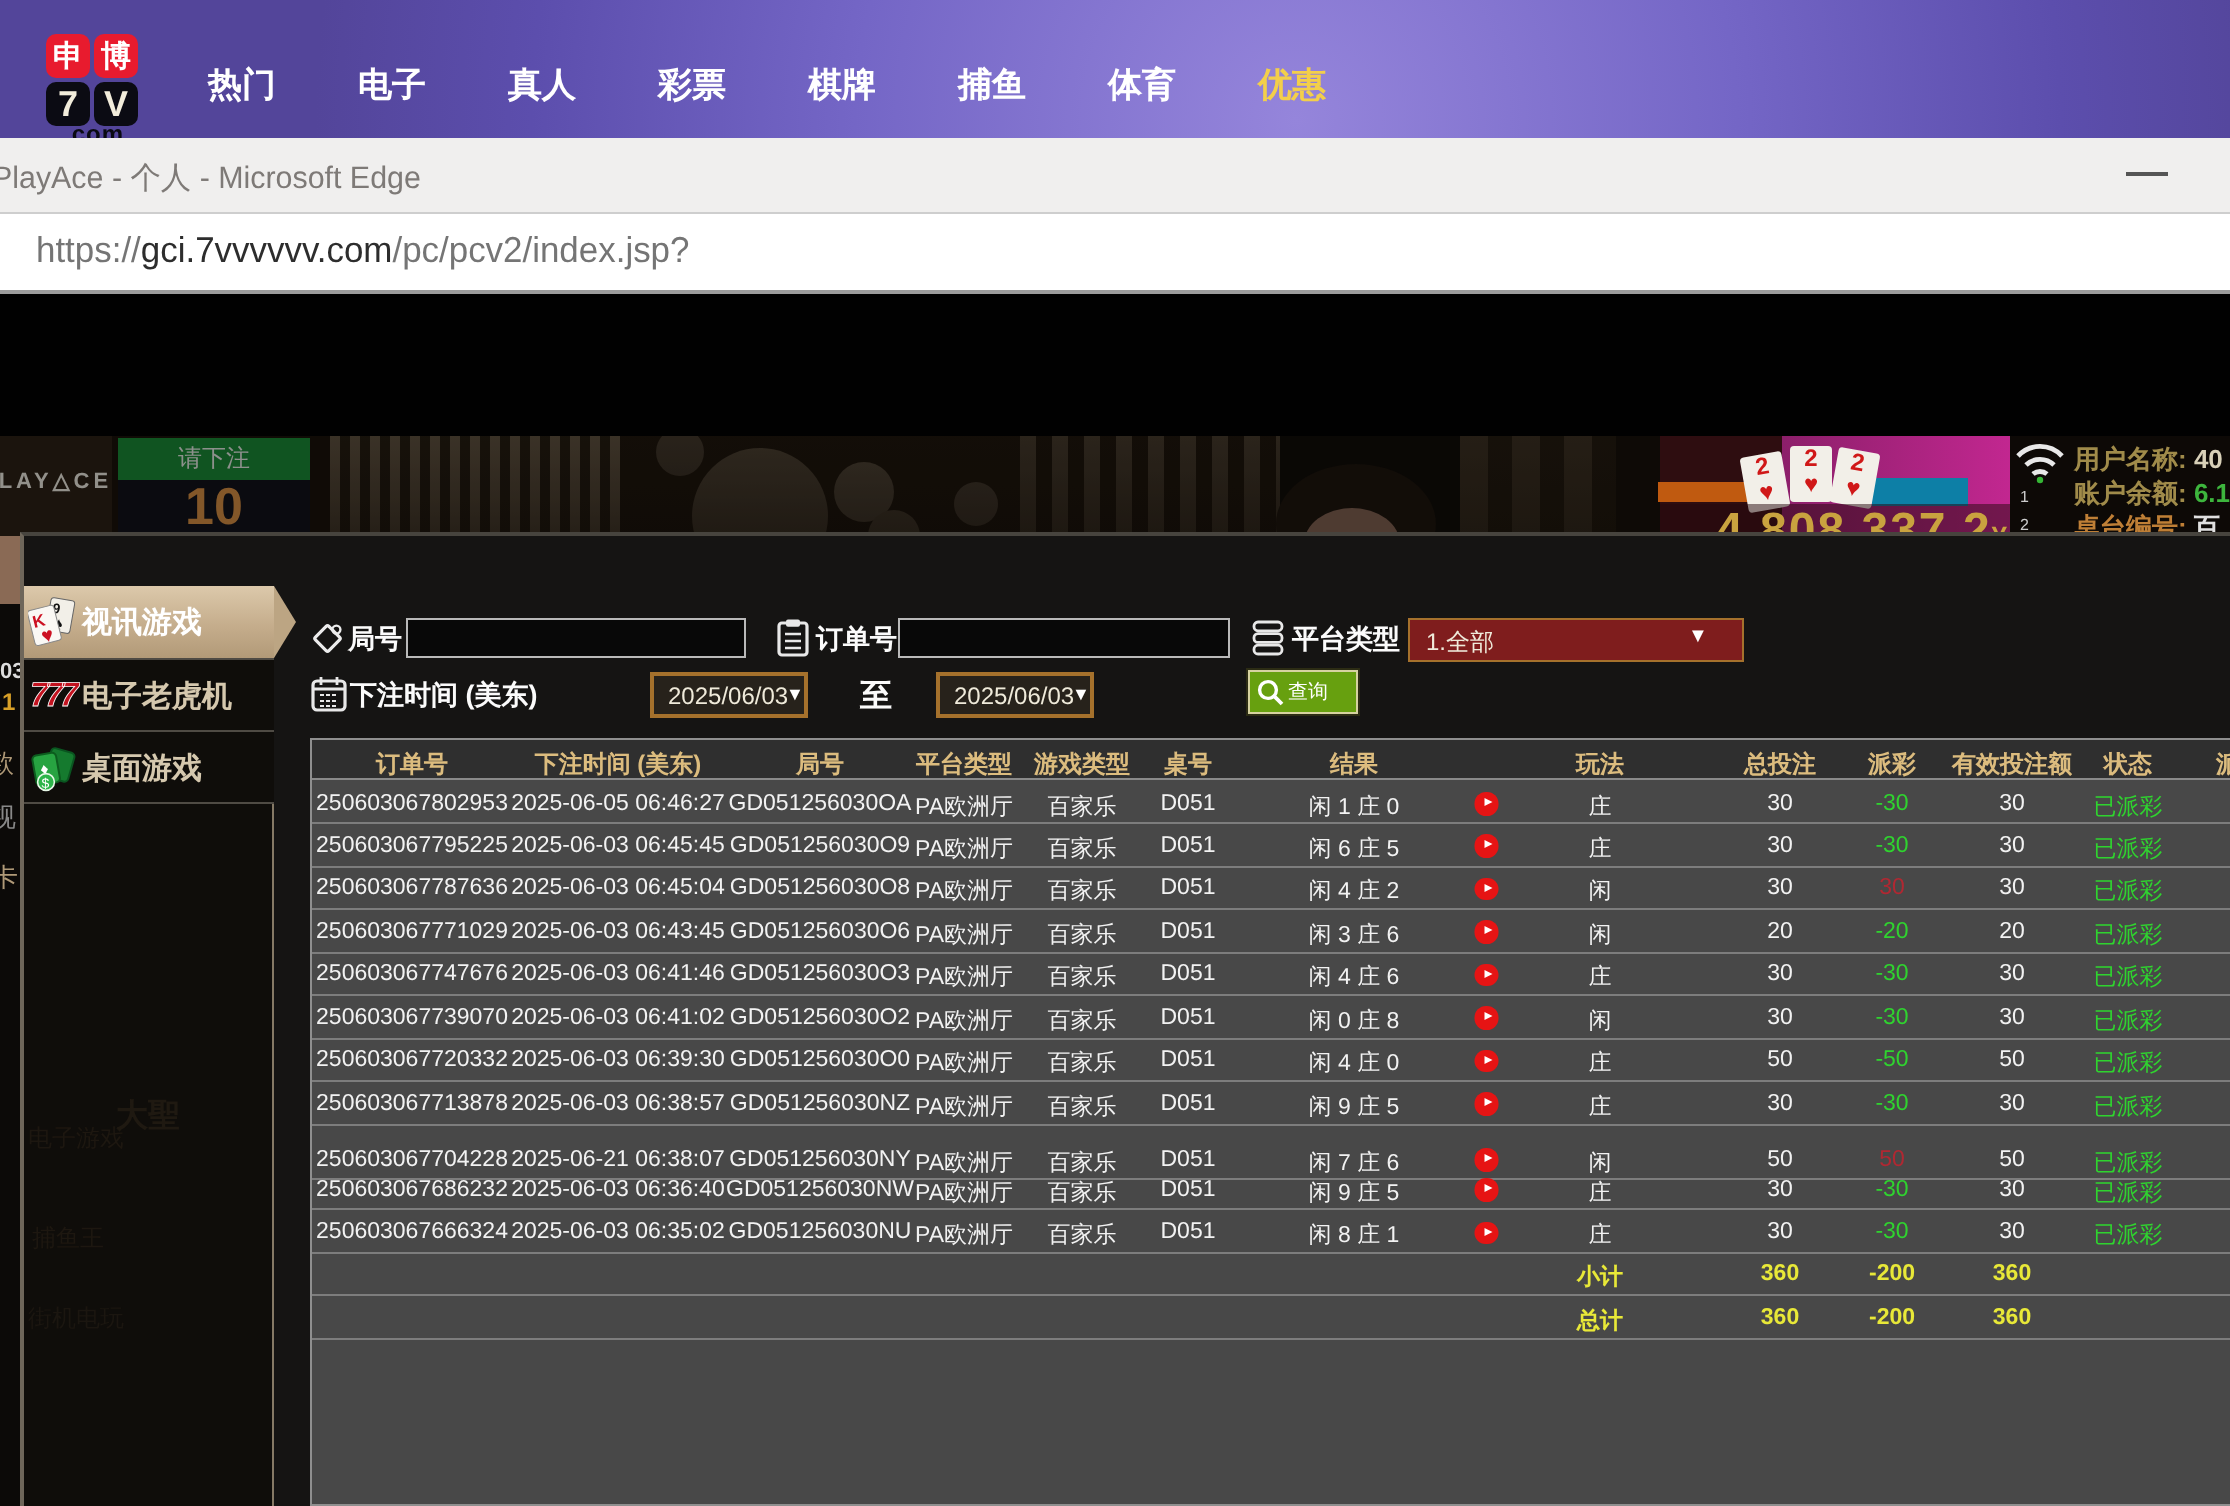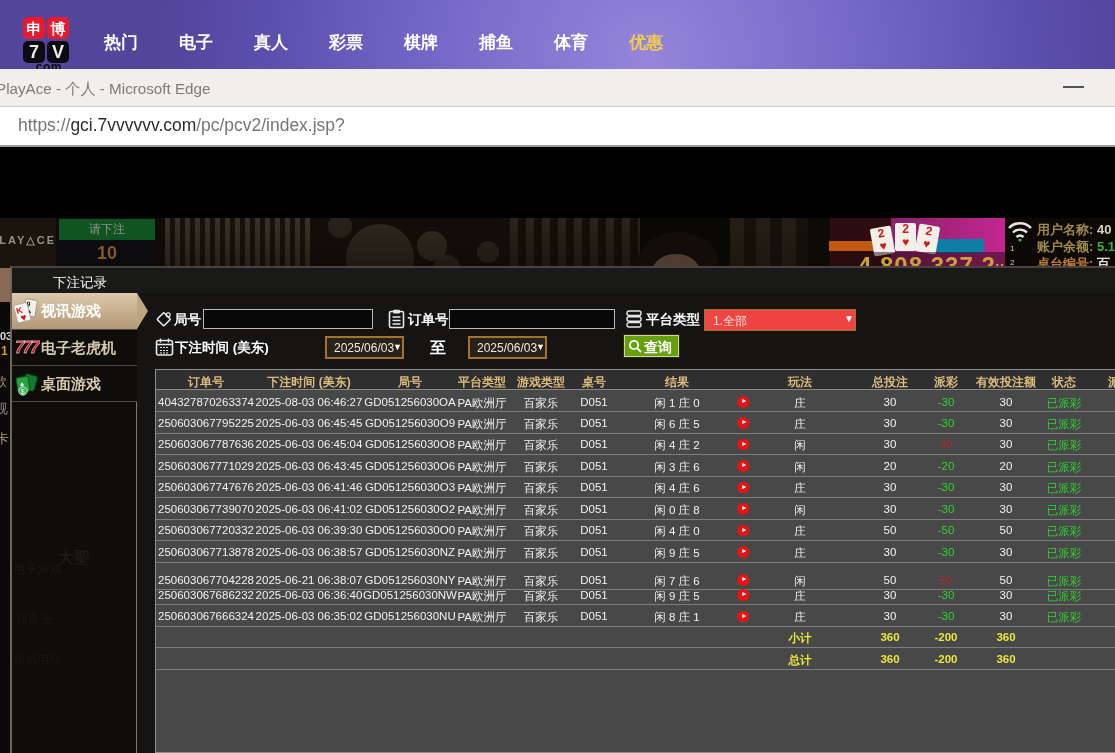--- a/index.html
+++ b/index.html
@@ -61,21 +61,21 @@
     <div class="abs" style="left:1063px;top:17px;width:21px;height:2px;background:#555"></div>
   </div>
 <div id="urlbar">
     <span class="t"><span class="g">https://</span>gci.7vvvvvv.com<span class="g">/pc/pcv2/index.jsp?</span></span>
   </div>
 <div id="blackband"></div>
 <div id="stream">
     <div class="abs" style="left:0;top:0;width:56px;height:50px;background:#241a12"></div>
     <div class="abs" style="left:-10px;top:16px;font-size:11px;font-weight:bold;color:#cfccc4;letter-spacing:2px">PLAY△CE</div>
     <div class="abs" style="left:59px;top:1px;width:96px;height:21px;background:#15762f;text-align:center;font-size:12px;color:#c8ccc8;line-height:21px">请下注</div>
-    <div class="abs" style="left:59px;top:22px;width:96px;height:28px;background:#0e0e16;text-align:center;font-size:18px;font-weight:bold;color:#b97a3a;line-height:26px">10</div>
+    <div class="abs" style="left:59px;top:22px;width:96px;height:28px;background:#0e0e16;text-align:center;font-size:26px;font-weight:bold;color:#b97a3a;line-height:26px">10</div>
     <div class="abs" style="left:165px;top:0;width:145px;height:50px;background:repeating-linear-gradient(90deg,#6e5f4c 0 5px,#241c12 5px 10px)"></div>
     <div class="abs" style="left:310px;top:0;width:200px;height:50px;background:#1d150d"></div>
     <div class="abs" style="left:346px;top:6px;width:68px;height:68px;border-radius:50%;background:#574b3c"></div>
     <div class="abs" style="left:417px;top:13px;width:30px;height:30px;border-radius:50%;background:#5d5142"></div>
     <div class="abs" style="left:434px;top:37px;width:26px;height:26px;border-radius:50%;background:#574b3c"></div>
     <div class="abs" style="left:477px;top:23px;width:22px;height:22px;border-radius:50%;background:#52463a"></div>
     <div class="abs" style="left:328px;top:-4px;width:24px;height:24px;border-radius:50%;background:#4a3f33"></div>
     <div class="abs" style="left:510px;top:0;width:130px;height:50px;background:repeating-linear-gradient(90deg,#4e4234 0 8px,#1d150d 8px 16px)"></div>
     <div class="abs" style="left:165px;top:0;width:475px;height:50px;background:linear-gradient(180deg,rgba(16,10,6,.3),rgba(16,10,6,.62))"></div>
     <div class="abs" style="left:640px;top:0;width:95px;height:50px;background:#0c0907"></div>
@@ -95,37 +95,34 @@
     <div class="abs" style="left:830px;top:34px;width:175px;height:16px;background:rgba(35,8,12,0.5)"></div>
     <div class="abs" style="left:858px;top:34px;font-size:24px;font-weight:bold;color:#c9a23f;letter-spacing:1px">4 808 337 2<span style="font-size:14px">¥</span></div>
     <div class="abs" style="left:1005px;top:0;width:110px;height:50px;background:#0d0906"></div>
     <svg class="abs" style="left:1007px;top:2px" width="26" height="22" viewBox="0 0 26 22">
       <path d="M2 8 A15 15 0 0 1 24 8" stroke="#e8e8e8" stroke-width="2.4" fill="none"></path>
       <path d="M6 12.5 A10 10 0 0 1 20 12.5" stroke="#e8e8e8" stroke-width="2.4" fill="none"></path>
       <path d="M9.5 17 A5.5 5.5 0 0 1 16.5 17" stroke="#e8e8e8" stroke-width="2.4" fill="none"></path>
       <circle cx="13" cy="20" r="1.6" fill="#35b535"></circle>
     </svg>
     <div class="abs" style="left:1037px;top:3px;font-size:13px;font-weight:bold;color:#a08b4a;white-space:nowrap">用户名称: <span style="color:#d8d0b8">40</span></div>
-    <div class="abs" style="left:1037px;top:20px;font-size:13px;font-weight:bold;color:#a08b4a;white-space:nowrap">账户余额: <span style="color:#3db53d">5.1</span></div>
+    <div class="abs" style="left:1037px;top:20px;font-size:13px;font-weight:bold;color:#a08b4a;white-space:nowrap">账户余额: <span style="color:#3db53d">6.1</span></div>
     <div class="abs" style="left:1037px;top:37px;font-size:13px;font-weight:bold;color:#bf7f36;white-space:nowrap">桌台编号: <span style="color:#e0e0e0">百</span></div>
     <div class="abs" style="left:1010px;top:26px;font-size:8px;color:#ccc">1</div>
     <div class="abs" style="left:1010px;top:40px;font-size:8px;color:#ccc">2</div>
   </div>
 <div class="abs" style="left:0;top:268px;width:10px;height:485px;background:#0c0a08;overflow:hidden">
     <div class="abs" style="left:0;top:0;width:10px;height:34px;background:#8a6a55"></div>
     <div class="abs" style="left:0;top:62px;font-size:11px;font-weight:bold;color:#ddd">03</div>
     <div class="abs" style="left:1px;top:76px;font-size:12px;font-weight:bold;color:#d8a028">1</div>
     <div class="abs" style="left:-6px;top:105px;font-size:13px;color:#b09a78">款</div>
     <div class="abs" style="left:-5px;top:132px;font-size:13px;color:#888">视</div>
     <div class="abs" style="left:-4px;top:162px;font-size:13px;color:#b09a78">卡</div>
   </div>
 <div id="modal">
-    <div id="mtitle">
-      <span>下注记录</span>
-    </div>
     <div id="sidebar">
       <div id="sactive">
         <span class="tx">视讯游戏</span>
         <span class="abs" style="left:2px;top:5px"><svg width="25" height="26" viewBox="0 0 25 26">
             <g transform="rotate(10 16 11)">
               <rect x="10" y="1.5" width="12" height="16.5" rx="1.5" fill="#f2efe8" stroke="#666" stroke-width="0.5"></rect>
               <text x="11.5" y="9" font-size="7" font-weight="bold" fill="#111">9</text>
               <text x="13.5" y="16.5" font-size="8" fill="#111">♠</text>
             </g>
             <g transform="rotate(-14 7 15)">
@@ -170,21 +167,21 @@
       <path d="M4.5 8 h8 M4.5 11.5 h8 M4.5 15 h8" stroke="#e8e8e8" stroke-width="1.3"></path>
     </svg>
     <div class="flab" style="left:396px;top:43px">订单号</div>
     <div class="finp" style="left:437px;top:41px;width:166px;height:20px"></div>
     <svg class="abs" style="left:613px;top:42px" width="18" height="18" viewBox="0 0 18 18">
       <rect x="2" y="1" width="14" height="4.4" rx="2" fill="none" stroke="#e8e8e8" stroke-width="1.4"></rect>
       <rect x="2" y="6.8" width="14" height="4.4" rx="2" fill="none" stroke="#e8e8e8" stroke-width="1.4"></rect>
       <rect x="2" y="12.6" width="14" height="4.4" rx="2" fill="none" stroke="#e8e8e8" stroke-width="1.4"></rect>
     </svg>
     <div class="flab" style="left:634px;top:43px">平台类型</div>
-    <div class="dbox" style="left:692px;top:41px;width:152px;height:22px;border-width:1px;background:#ef4444">
+    <div class="dbox" style="left:692px;top:41px;width:168px;height:22px;border-width:1px;background:#7f1d1d">
       <span class="abs" style="left:8px;top:3px">1.全部</span>
       <span class="abs" style="left:139px;top:3px;font-size:10px;color:#fff">▼</span>
     </div>
     <svg class="abs" style="left:143px;top:70px" width="19" height="18" viewBox="0 0 19 18">
       <rect x="1.5" y="2.5" width="16" height="14.5" rx="2" fill="none" stroke="#e8e8e8" stroke-width="1.6"></rect>
       <path d="M5.5 0.5 v4 M13.5 0.5 v4 M2 6.5 h15" stroke="#e8e8e8" stroke-width="1.4"></path>
       <path d="M5 9.5 h9 M5 12.5 h9 M5 15 h9" stroke="#e8e8e8" stroke-width="1" stroke-dasharray="2 1"></path>
     </svg>
     <div class="flab" style="left:163px;top:71px">下注时间 (美东)</div>
     <div class="dbox" style="left:313px;top:68px;width:79px;height:23px">
@@ -194,42 +191,42 @@
     <div class="flab" style="left:418px;top:70px;font-size:16px">至</div>
     <div class="dbox" style="left:456px;top:68px;width:79px;height:23px">
       <span class="abs" style="left:7px;top:3px">2025/06/03</span>
       <span class="abs" style="left:66px;top:4px;font-size:9px;color:#fff">▼</span>
     </div>
     <div class="abs" style="left:612px;top:67px;width:55px;height:22px;background:#67a00f;border:1px solid #d6d2a0;box-shadow:0 0 0 1px #2c2c14">
       <svg class="abs" style="left:3px;top:3px" width="15" height="15" viewBox="0 0 15 15">
         <circle cx="6" cy="6" r="4.2" fill="none" stroke="#fff" stroke-width="1.7"></circle>
         <path d="M9.2 9.2 L13 13" stroke="#fff" stroke-width="1.9"></path>
       </svg>
-      <span class="abs" style="left:19px;top:3px;font-size:14px;font-weight:bold;color:#fff">查询</span>
+      <span class="abs" style="left:19px;top:3px;font-size:10px;font-weight:normal;color:#fff">查询</span>
     </div>
   </div>
 <div id="tbl" style="left:155px;top:369px;width:960px;height:384px;position:absolute">
     <div id="thead">
       <span class="hc" style="left:50px">订单号</span>
       <span class="hc" style="left:153px">下注时间 (美东)</span>
       <span class="hc" style="left:254px">局号</span>
       <span class="hc" style="left:326px">平台类型</span>
       <span class="hc" style="left:385px">游戏类型</span>
       <span class="hc" style="left:438px">桌号</span>
       <span class="hc" style="left:521px">结果</span>
       <span class="hc" style="left:644px">玩法</span>
       <span class="hc" style="left:734px">总投注</span>
       <span class="hc" style="left:790px">派彩</span>
       <span class="hc" style="left:850px">有效投注额</span>
       <span class="hc" style="left:908px">状态</span>
       <span class="hc" style="left:976px">派彩时间</span>
     </div>
     <div class="row" style="top:21px">
-      <span class="c" style="left:50px">404327870263374</span>
-      <span class="c" style="left:153px">2025-08-03 06:46:27</span>
+      <span class="c" style="left:50px">250603067802953</span>
+      <span class="c" style="left:153px">2025-06-05 06:46:27</span>
       <span class="c" style="left:254px">GD051256030OA</span>
       <span class="c" style="left:326px">PA欧洲厅</span>
       <span class="c" style="left:385px">百家乐</span>
       <span class="c" style="left:438px">D051</span>
       <span class="c" style="left:521px">闲 1 庄 0</span>
       <span class="pbtn" style="left:587px">
         <i></i>
       </span>
       <span class="c" style="left:644px">庄</span>
       <span class="c" style="left:734px">30</span>

